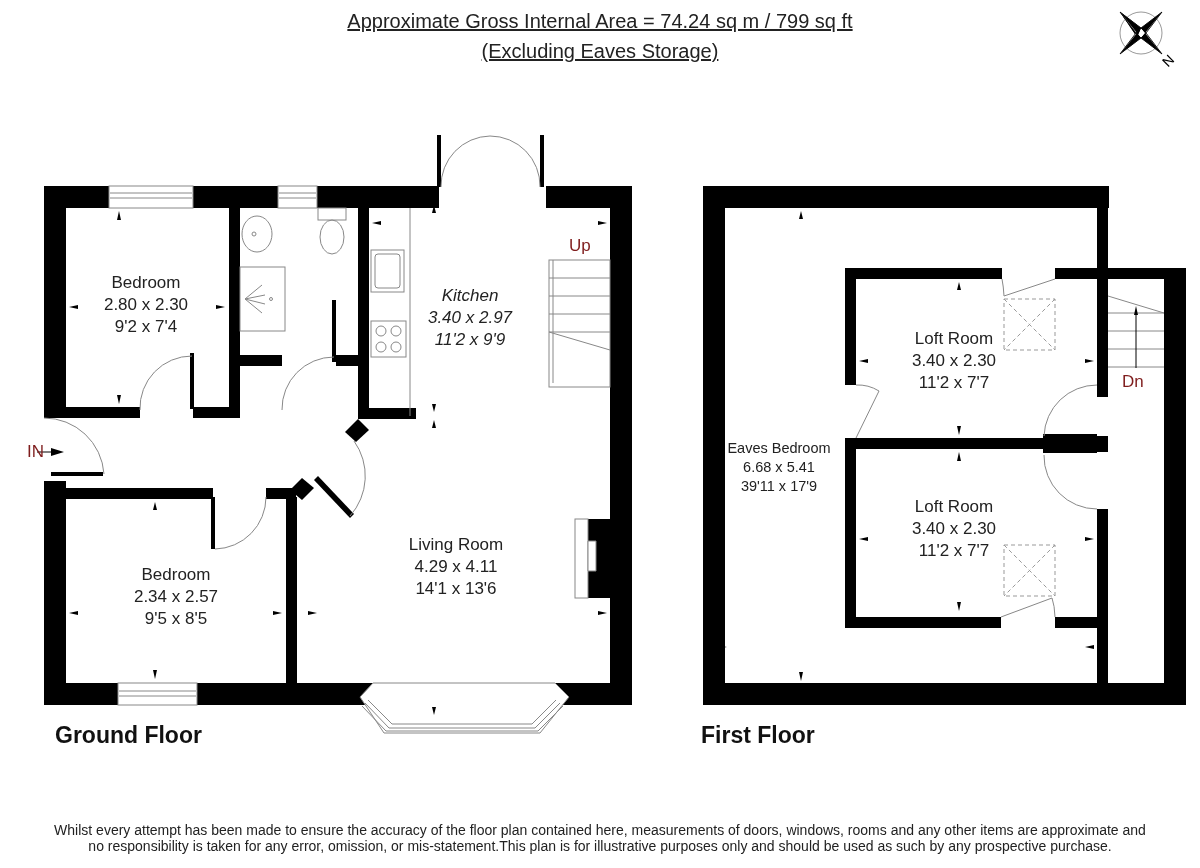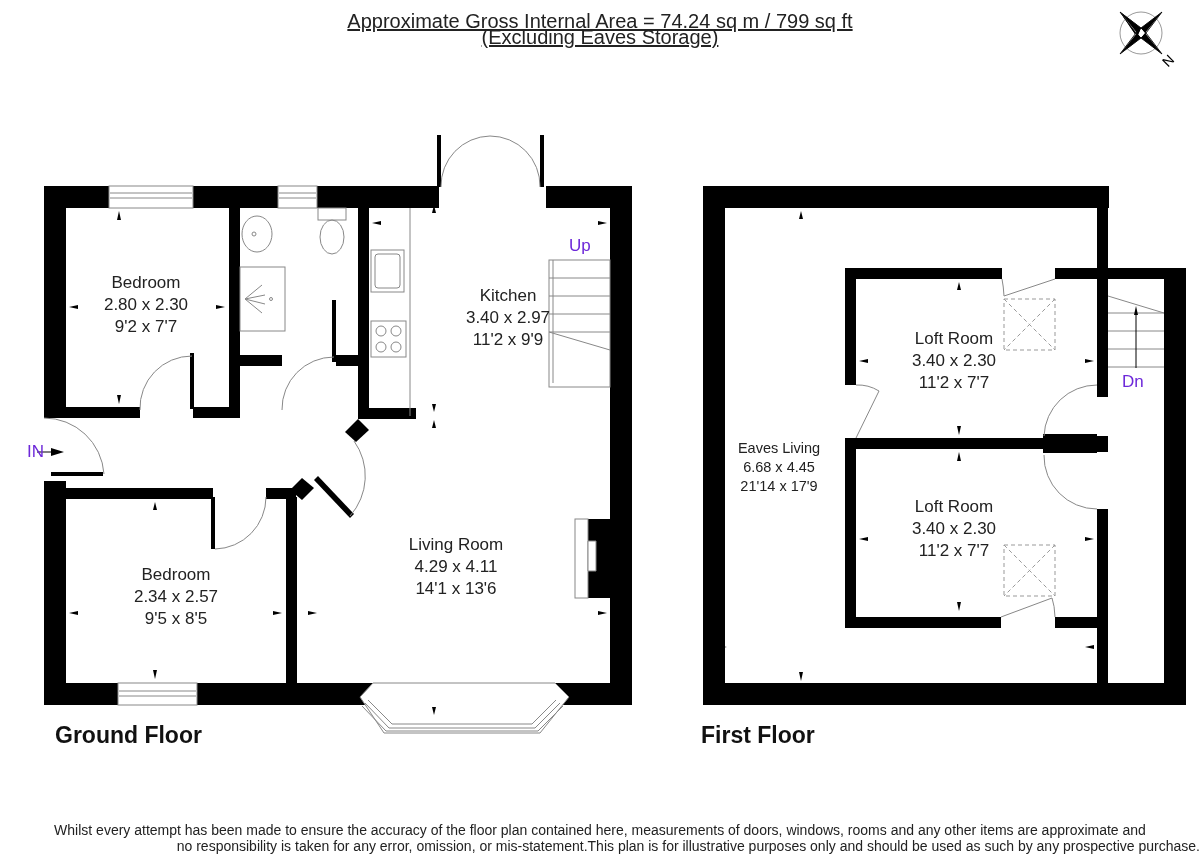--- a/index.html
+++ b/index.html
@@ -1,26 +1,26 @@
 <!DOCTYPE html>
 <html><head>
 <meta charset="utf-8">
 <style>
   html, body { margin:0; padding:0; background:#ffffff; }
   body { width:1200px; height:868px; position:relative; overflow:hidden; font-family:"Liberation Sans", sans-serif; color:#1a1a1a; }
   .title { position:absolute; left:0; width:1200px; text-align:center; font-size:20px; line-height:26px; color:#222;text-decoration:underline; }
   #title-line1 { top:8px; }
-  #title-line2 { top:24px; }
+  #title-line2 { top:38px; }
   svg.plan { position:absolute; left:0; top:0; }
   .floor-label { position:absolute; font-weight:bold; font-size:23px; color:#111; }
   .disclaimer { position:absolute; left:0; width:1200px; text-align:center; font-size:14px; line-height:16px; color:#222; }
   .room-label { position:absolute; text-align:center; font-size:17px; line-height:22px; color:#222; transform:translateX(-50%); white-space:nowrap; }
   .room-label.small { font-size:14.5px; line-height:19px; }
   .room-label span { display:block; }
-  .marker { position:absolute; font-size:17px; color:#6d28d9; }
+  .marker { position:absolute; font-size:17px; color:#7f1d1d; }
 </style>
 </head>
 <body>
 
 <div class="title" id="title-line1">Approximate Gross Internal Area = 74.24 sq m / 799 sq ft</div>
 <div class="title" id="title-line2">(Excluding Eaves Storage)</div>
 
 <svg class="plan" width="1200" height="868" viewBox="0 0 1200 868">
 
   <g>
@@ -226,23 +226,23 @@
     <polygon points="1085,359 1085,363 1094,361"></polygon>
     <polygon points="868,537 868,541 859,539"></polygon>
     <polygon points="1085,537 1085,541 1094,539"></polygon>
     <polygon points="1134,315 1138,315 1136,306"></polygon>
   </g>
 </svg>
 
 <div class="room-label" style="left:146px; top:272px;">
   <span>Bedroom</span>
   <span>2.80 x 2.30</span>
-  <span>9'2 x 7'7</span>
-</div>
-<div class="room-label" style="left:508px; top:285px;">
+  <span>9'2 x 7'4</span>
+</div>
+<div class="room-label" style="left:470px; top:285px;font-style:italic;">
   <span>Kitchen</span>
   <span>3.40 x 2.97</span>
   <span>11'2 x 9'9</span>
 </div>
 <div class="room-label" style="left:176px; top:564px;">
   <span>Bedroom</span>
   <span>2.34 x 2.57</span>
   <span>9'5 x 8'5</span>
 </div>
 <div class="room-label" style="left:456px; top:534px;">
@@ -250,31 +250,31 @@
   <span>4.29 x 4.11</span>
   <span>14'1 x 13'6</span>
 </div>
 
 <div class="room-label" style="left:954px; top:328px;">
   <span>Loft Room</span>
   <span>3.40 x 2.30</span>
   <span>11'2 x 7'7</span>
 </div>
 <div class="room-label small" style="left:779px; top:439px;">
-  <span>Eaves Living</span>
-  <span>6.68 x 4.45</span>
-  <span>21'14 x 17'9</span>
+  <span>Eaves Bedroom</span>
+  <span>6.68 x 5.41</span>
+  <span>39'11 x 17'9</span>
 </div>
 <div class="room-label" style="left:954px; top:496px;">
   <span>Loft Room</span>
   <span>3.40 x 2.30</span>
   <span>11'2 x 7'7</span>
 </div>
 
 <div class="marker" style="left:27px; top:442px;">IN</div>
 <div class="marker" style="left:569px; top:236px;">Up</div>
 <div class="marker" style="left:1122px; top:372px;">Dn</div>
 
 <div class="floor-label" style="left:43px; top:722px;margin-left:12px;">Ground Floor</div>
 <div class="floor-label" style="left:701px; top:722px;">First Floor</div>
 
 <div class="disclaimer" style="top:822px;">Whilst every attempt has been made to ensure the accuracy of the floor plan contained here, measurements of doors, windows, rooms and any other items are approximate and</div>
-<div class="disclaimer" style="top:838px;text-align:right;">no responsibility is taken for any error, omission, or mis-statement.This plan is for illustrative purposes only and should be used as such by any prospective purchase.</div>
+<div class="disclaimer" style="top:838px;">no responsibility is taken for any error, omission, or mis-statement.This plan is for illustrative purposes only and should be used as such by any prospective purchase.</div>
 
 </body></html>

